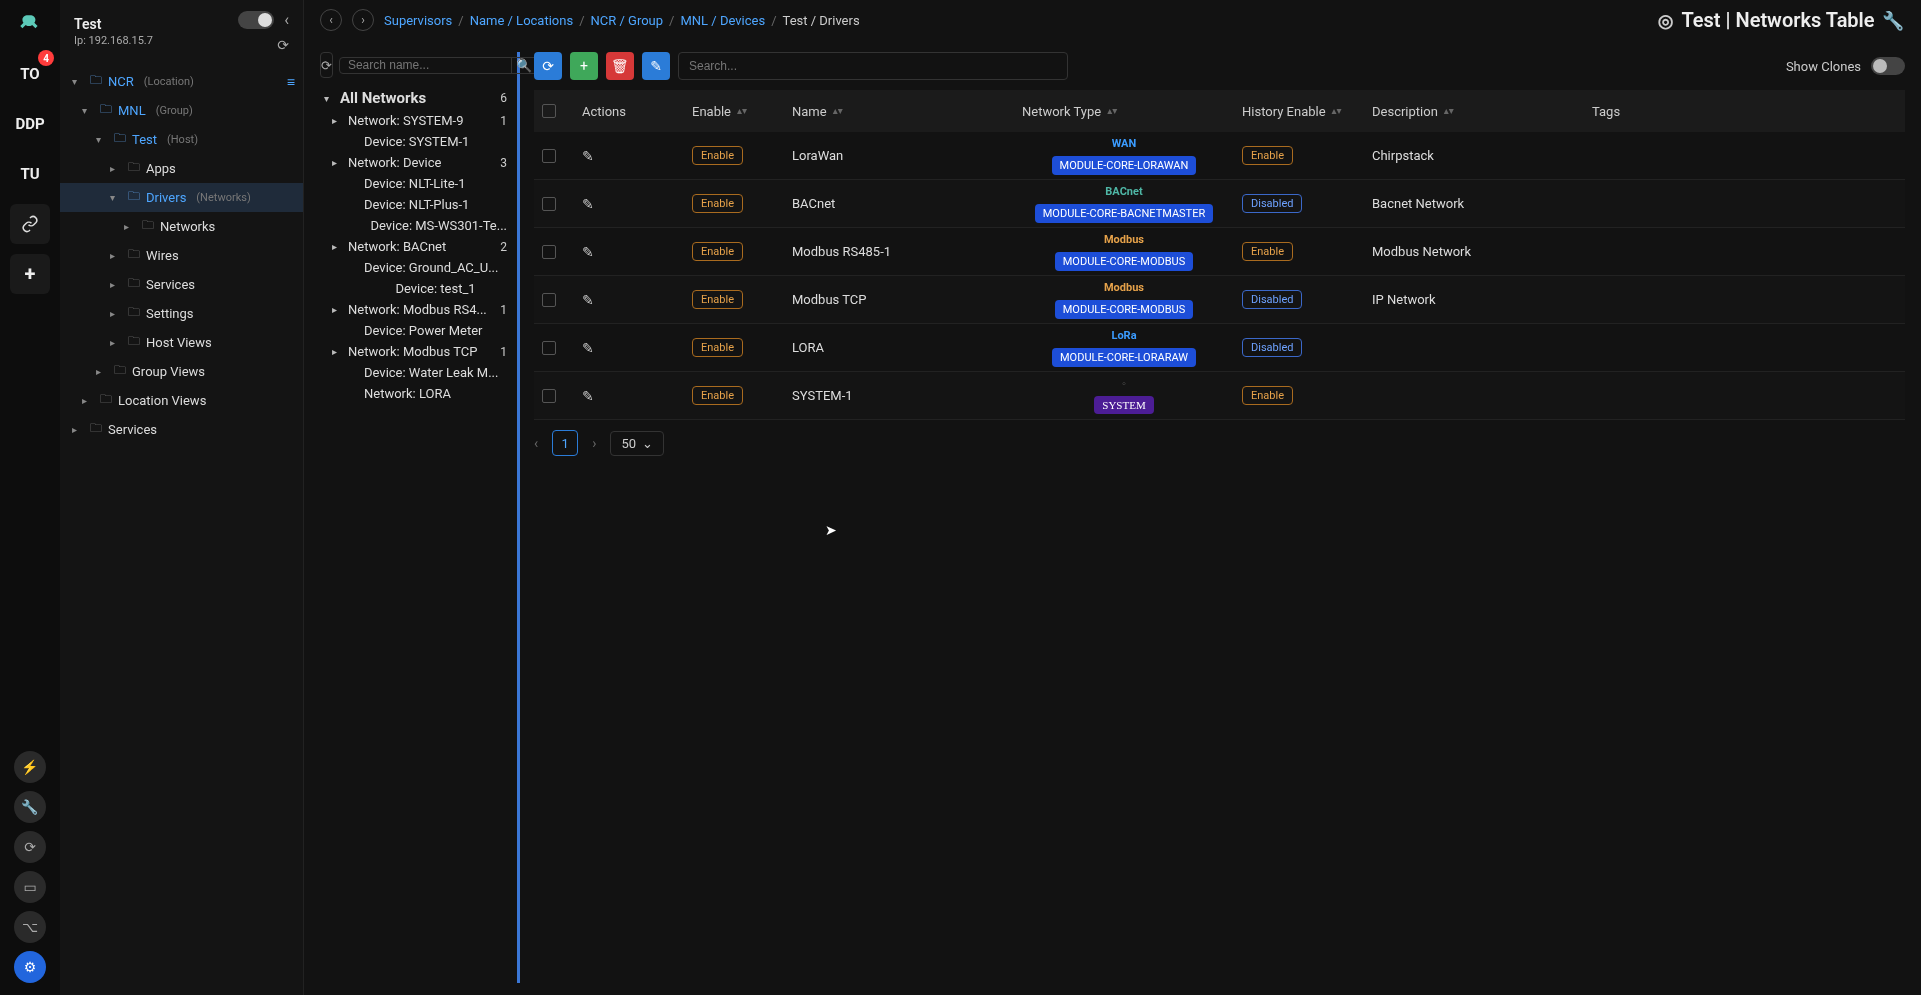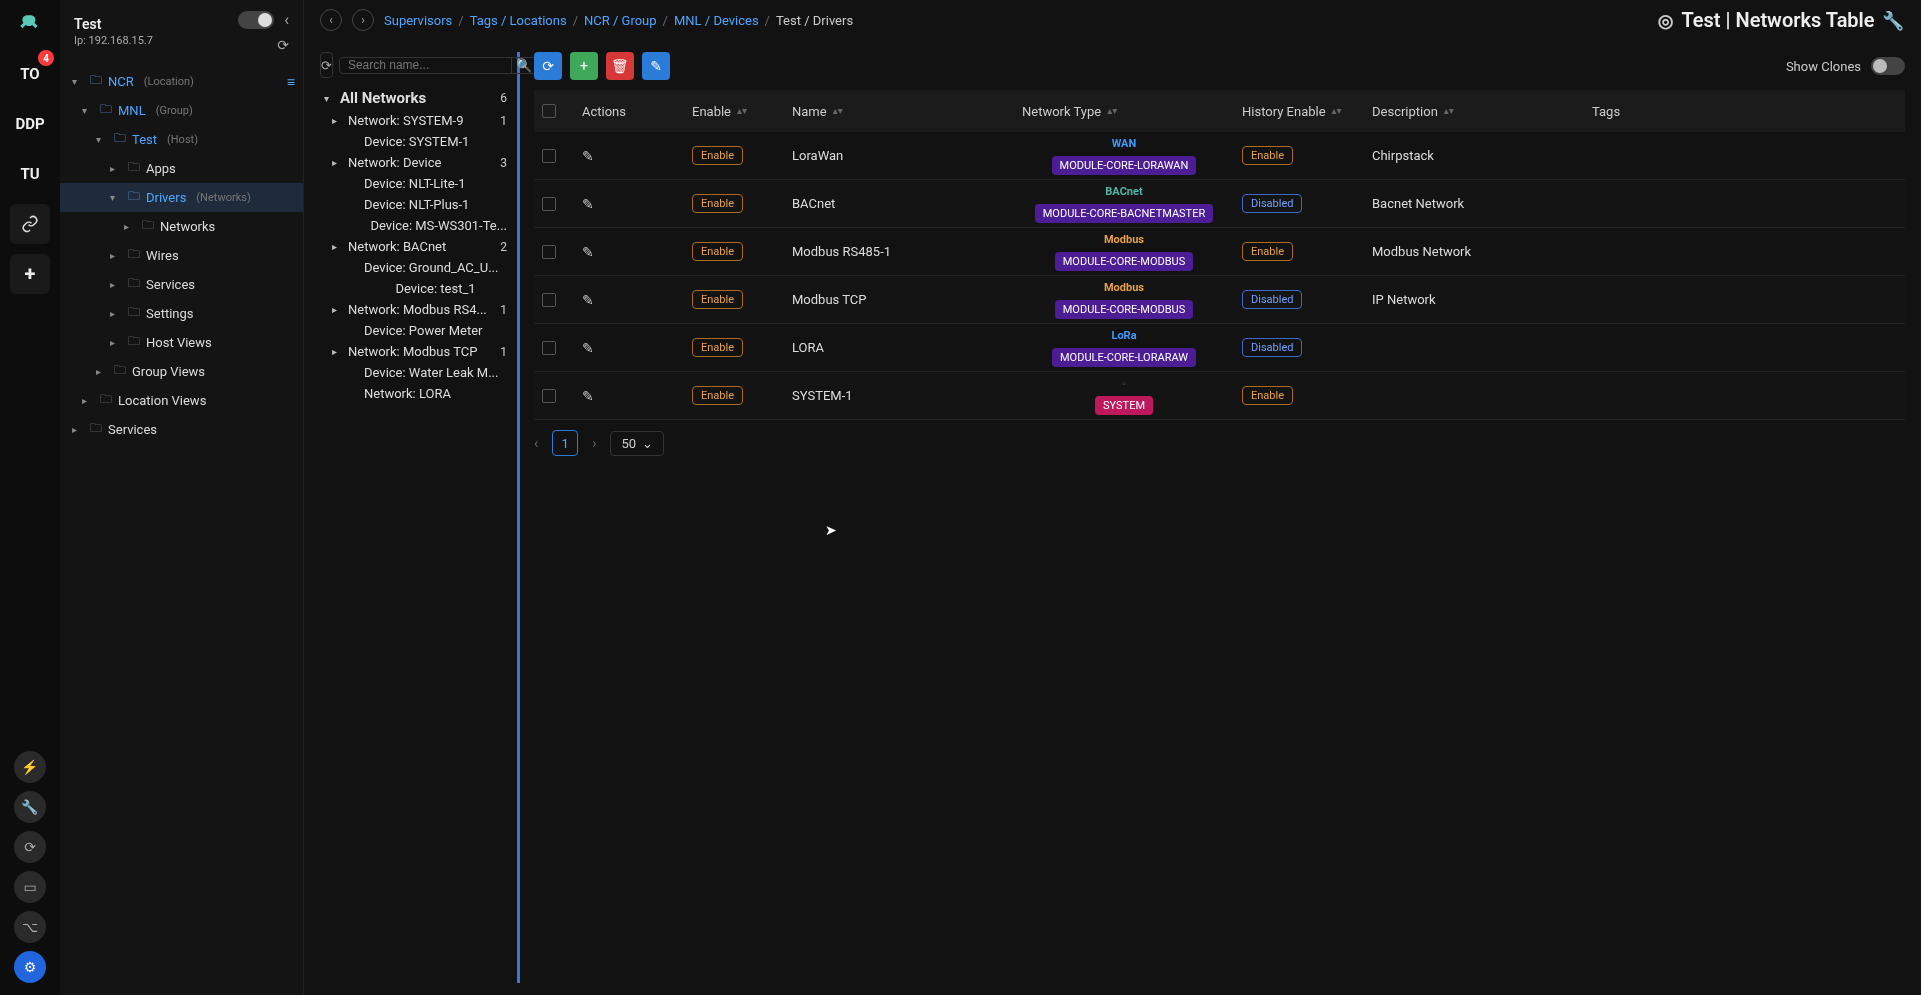--- a/index.html
+++ b/index.html
@@ -176,22 +176,22 @@
 .sort{color:#666;font-size:10px;display:inline-flex;flex-direction:column;line-height:6px;}
 .trow{height:48px;border-bottom:1px solid #222;background:#141414;}
 .trow:nth-child(odd){background:#121212;}
 .trow > div{display:flex;align-items:center;gap:6px;padding:0 8px;}
 .check{width:14px;height:14px;border:1px solid #555;border-radius:2px;}
 .edit-ic{color:#ccc;font-size:14px;}
 .btn-enable{border:1px solid #a96b1f;color:#e6a24a;background:transparent;padding:2px 8px;border-radius:4px;font-size:11px;}
 .btn-disabled{border:1px solid #3b68c9;color:#6ea2ff;background:transparent;padding:2px 8px;border-radius:4px;font-size:11px;}
 .net-badge{display:flex;align-items:center;gap:8px;flex-direction:column;}
 .net-logo{font-size:11px;font-weight:700;}
-.module{background:#4c1d95;color:#fff;padding:3px 8px;border-radius:4px;font-size:11px;}
-.module.sys{background:#be185d;}
+.module{background:#1d4ed8;color:#fff;padding:3px 8px;border-radius:4px;font-size:11px;}
+.module.sys{background:#4c1d95;font-family:Liberation Serif, serif;}
 
 .pager{display:flex;align-items:center;gap:14px;margin-top:10px;}
 .pager .pbtn{color:#666;font-size:14px;}
 .pager .pnum{border:1px solid #2b7cd8;color:#4ea6ff;width:26px;height:26px;display:flex;align-items:center;justify-content:center;border-radius:4px;}
 .psize{border:1px solid #333;border-radius:4px;padding:4px 10px;color:#ccc;display:flex;align-items:center;gap:6px;}
 
 svg{display:block;}
 .cursor{position:absolute;left:825px;top:522px;font-size:14px;color:#fff;pointer-events:none;}
 </style>
 </head>
@@ -334,21 +334,21 @@
     </div>
 </div>
 
 <div class="main">
   <div class="topbar">
     <div class="nav-arrow">‹</div>
     <div class="nav-arrow">›</div>
     <div class="breadcrumb" id="breadcrumb">
         <span class=""><a>Supervisors</a></span>
         <span class="sep">/</span>
-        <span class=""><a>Tags / Locations</a></span>
+        <span class=""><a>Name / Locations</a></span>
         <span class="sep">/</span>
         <span class=""><a>NCR / Group</a></span>
         <span class="sep">/</span>
         <span class=""><a>MNL / Devices</a></span>
         <span class="sep">/</span>
         <span class="cur">Test / Drivers</span>
       </div>
     <div class="topbar-right">
       <span class="page-title">
         <span class="ic">◎</span>
@@ -451,20 +451,23 @@
           </div>
         <div class="tbtn green">
             <span>+</span>
           </div>
         <div class="tbtn red">
             <span>🗑</span>
           </div>
         <div class="tbtn blue2">
             <span>✎</span>
           </div>
+        <div class="tbl-search">
+          <input placeholder="Search..." style="">
+        </div>
         <div class="tbl-right">
           <span>Show Clones</span>
           <div class="toggle2"></div>
         </div>
       </div>
 
       <div class="tbl">
         <div class="thead">
           <div>
               <div class="check"></div>

